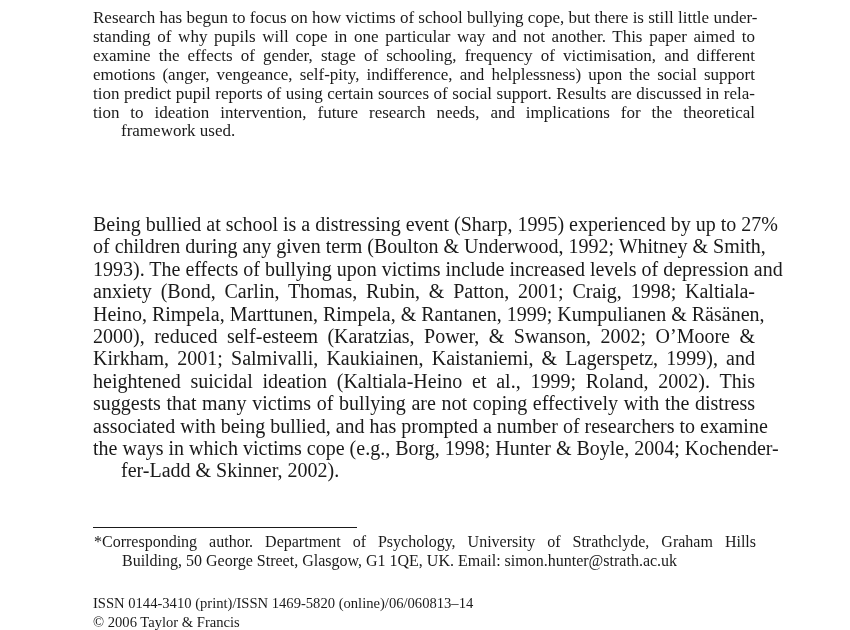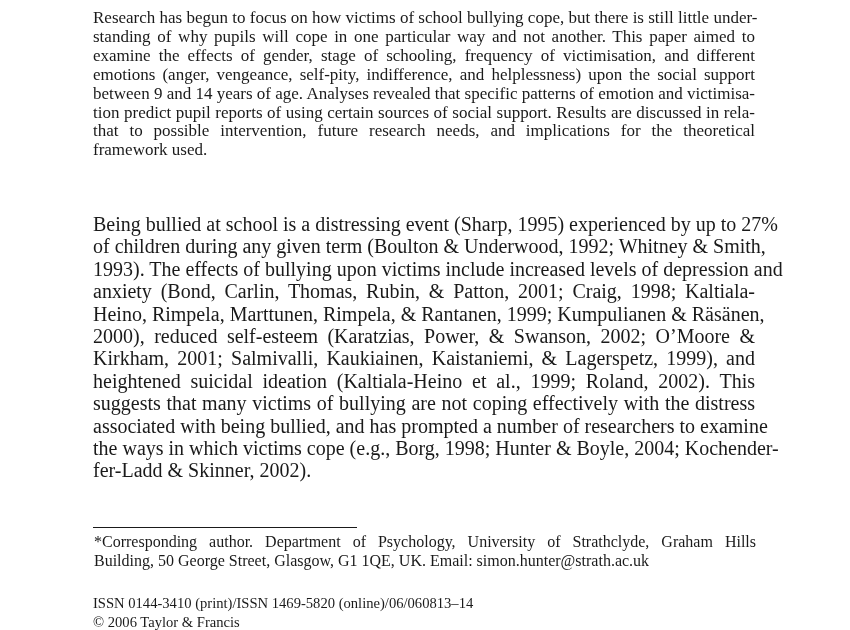--- a/index.html
+++ b/index.html
@@ -39,20 +39,21 @@
   }
   .line {
     display: block;
     text-align: justify;
     text-align-last: justify;
     white-space: nowrap;
     height: auto;
   }
   .line.last {
     text-align-last: left;
+    margin-left: 28px;
   }
   .footnote-rule {
     position: absolute;
     top: 527px;
     left: 0;
     width: 264px;
     height: 0;
     border-top: 1px solid #1a1a1a;
   }
   .footnote {
@@ -79,23 +80,22 @@
 </head>
 <body>
 
 <div class="page">
 
   <div class="abstract">
     <span class="line">Research has begun to focus on how victims of school bullying cope, but there is still little under-</span>
     <span class="line">standing of why pupils will cope in one particular way and not another. This paper aimed to</span>
     <span class="line">examine the effects of gender, stage of schooling, frequency of victimisation, and different</span>
     <span class="line">emotions (anger, vengeance, self-pity, indifference, and helplessness) upon the social support</span>
-    <span class="line">between 9 and 14 years of age. Analyses revealed that specific patterns of emotion and victimisa-</span>
     <span class="line">tion predict pupil reports of using certain sources of social support. Results are discussed in rela-</span>
-    <span class="line">that to possible intervention, future research needs, and implications for the theoretical</span>
+    <span class="line">tion to ideation intervention, future research needs, and implications for the theoretical</span>
     <span class="line last">framework used.</span>
   </div>
 
   <div class="body-text">
     <span class="line">Being bullied at school is a distressing event (Sharp, 1995) experienced by up to 27%</span>
     <span class="line">of children during any given term (Boulton &amp; Underwood, 1992; Whitney &amp; Smith,</span>
     <span class="line">1993). The effects of bullying upon victims include increased levels of depression and</span>
     <span class="line">anxiety (Bond, Carlin, Thomas, Rubin, &amp; Patton, 2001; Craig, 1998; Kaltiala-</span>
     <span class="line">Heino, Rimpela, Marttunen, Rimpela, &amp; Rantanen, 1999; Kumpulianen &amp; Räsänen,</span>
     <span class="line">2000), reduced self-esteem (Karatzias, Power, &amp; Swanson, 2002; O’Moore &amp;</span>

